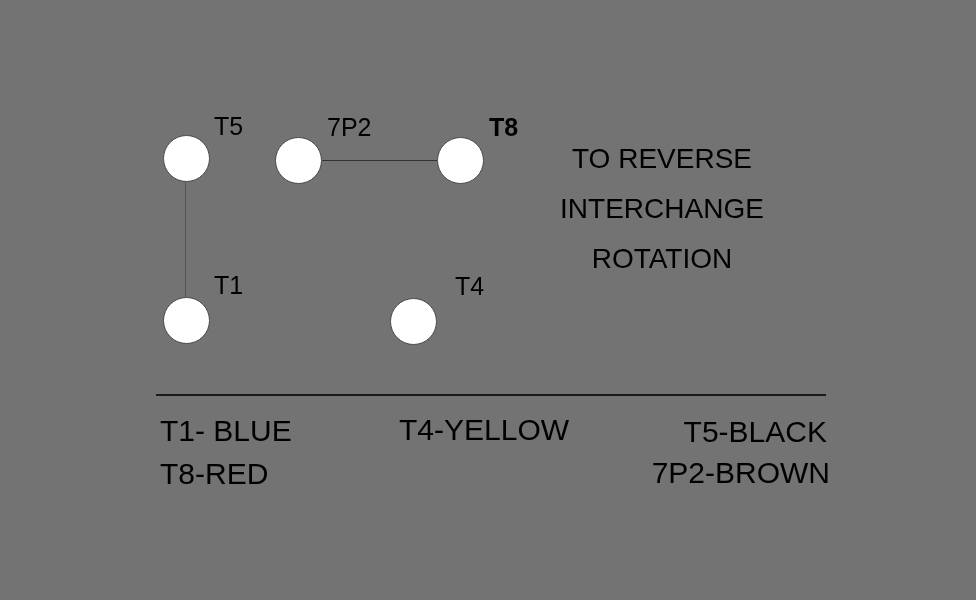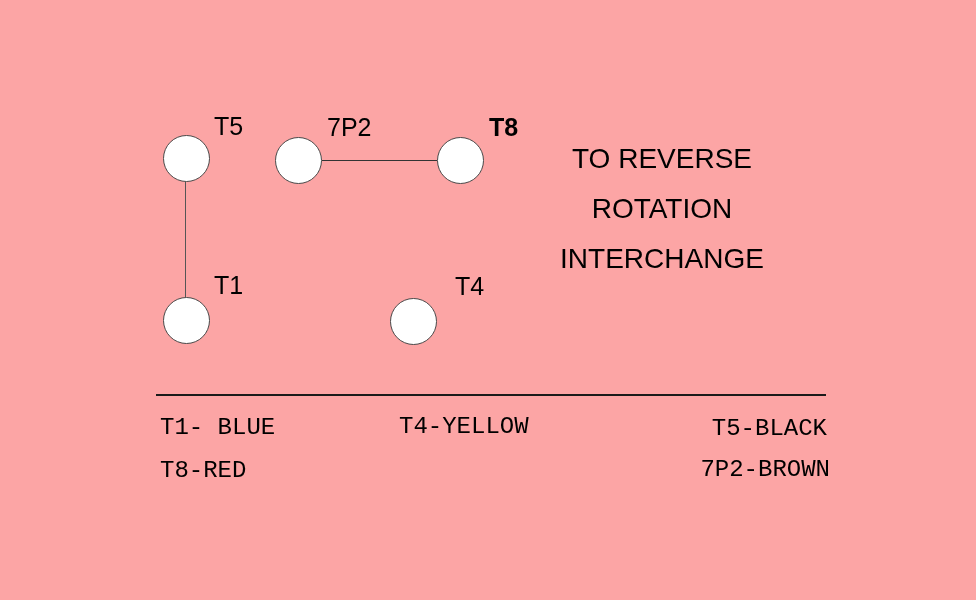--- a/index.html
+++ b/index.html
@@ -3,21 +3,21 @@
 <meta charset="utf-8">
 <style>
   * { margin: 0; padding: 0; box-sizing: border-box; }
   html, body { background: #ffffff; }
   body { font-family: "Liberation Sans", sans-serif; }
 
   .canvas {
     position: relative;
     width: 976px;
     height: 600px;
-    background: #fca5a5;
+    background: #737373;
     overflow: hidden;
     color: #000000;
   }
 
   
   .circle {
     position: absolute;
     width: 47px;
     height: 47px;
     border: 1px solid #4a4a4a;
@@ -74,25 +74,24 @@
   .divider {
     position: absolute;
     left: 156px; top: 394px;
     width: 670px; height: 2px;
     background: #1a1a1a;
   }
 
   
   .legend-item {
     position: absolute;
-    font-size: 24px;
+    font-size: 30px;
     line-height: 1;
     color: #000000;
     white-space: nowrap;
-    font-family: Liberation Mono, monospace;
   }
   .li-t1  { left: 160px;  top: 416px; }
   .li-t4  { left: 399px;  top: 415px; }
   .li-t5  { right: 149px; top: 417px; }
   .li-t8  { left: 160px;  top: 459px; }
   .li-7p2 { right: 146px; top: 458px; margin-left: 16px; }
 </style>
 </head>
 <body>
 
@@ -108,22 +107,22 @@
   <div class="wire-h"></div>
 
   <div class="lbl lbl-t5">T5</div>
   <div class="lbl lbl-7p2">7P2</div>
   <div class="lbl lbl-t8">T8</div>
   <div class="lbl lbl-t1">T1</div>
   <div class="lbl lbl-t4">T4</div>
 
   <div class="note">
     <div>TO REVERSE</div>
+    <div>INTERCHANGE</div>
     <div>ROTATION</div>
-    <div>INTERCHANGE</div>
   </div>
 
   <div class="divider"></div>
 
   <div class="legend-item li-t1">T1- BLUE</div>
   <div class="legend-item li-t4">T4-YELLOW</div>
   <div class="legend-item li-t5">T5-BLACK</div>
   <div class="legend-item li-t8">T8-RED</div>
   <div class="legend-item li-7p2">7P2-BROWN</div>
 

